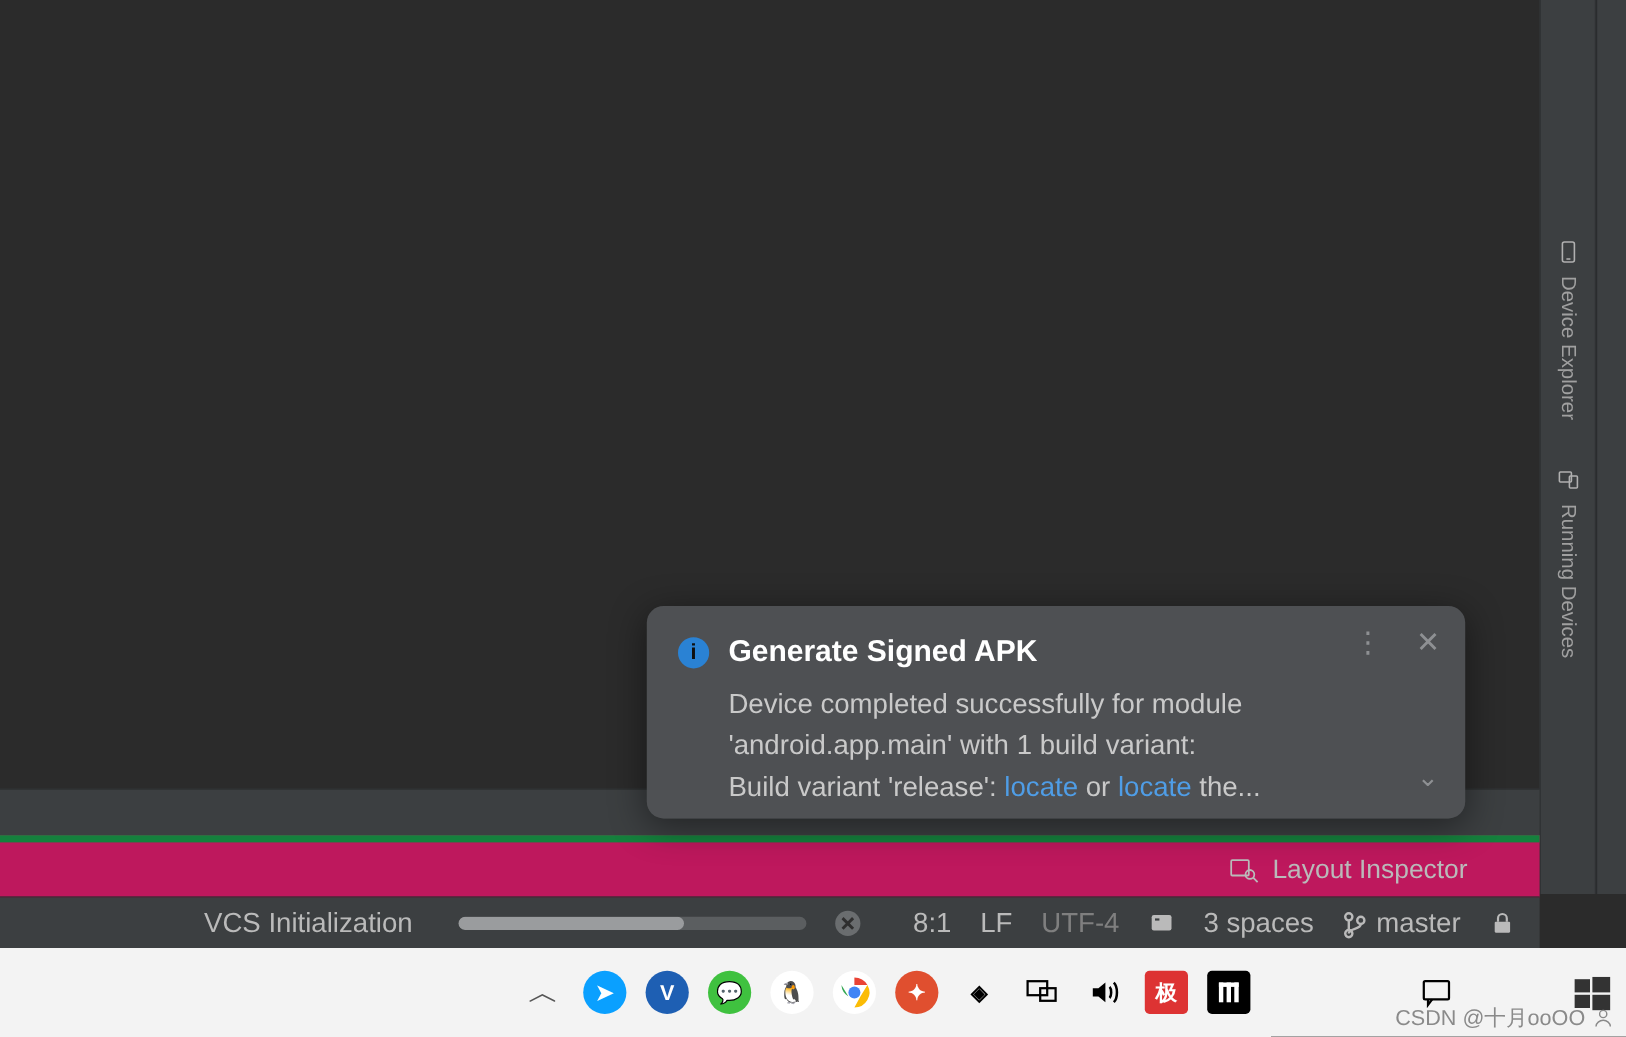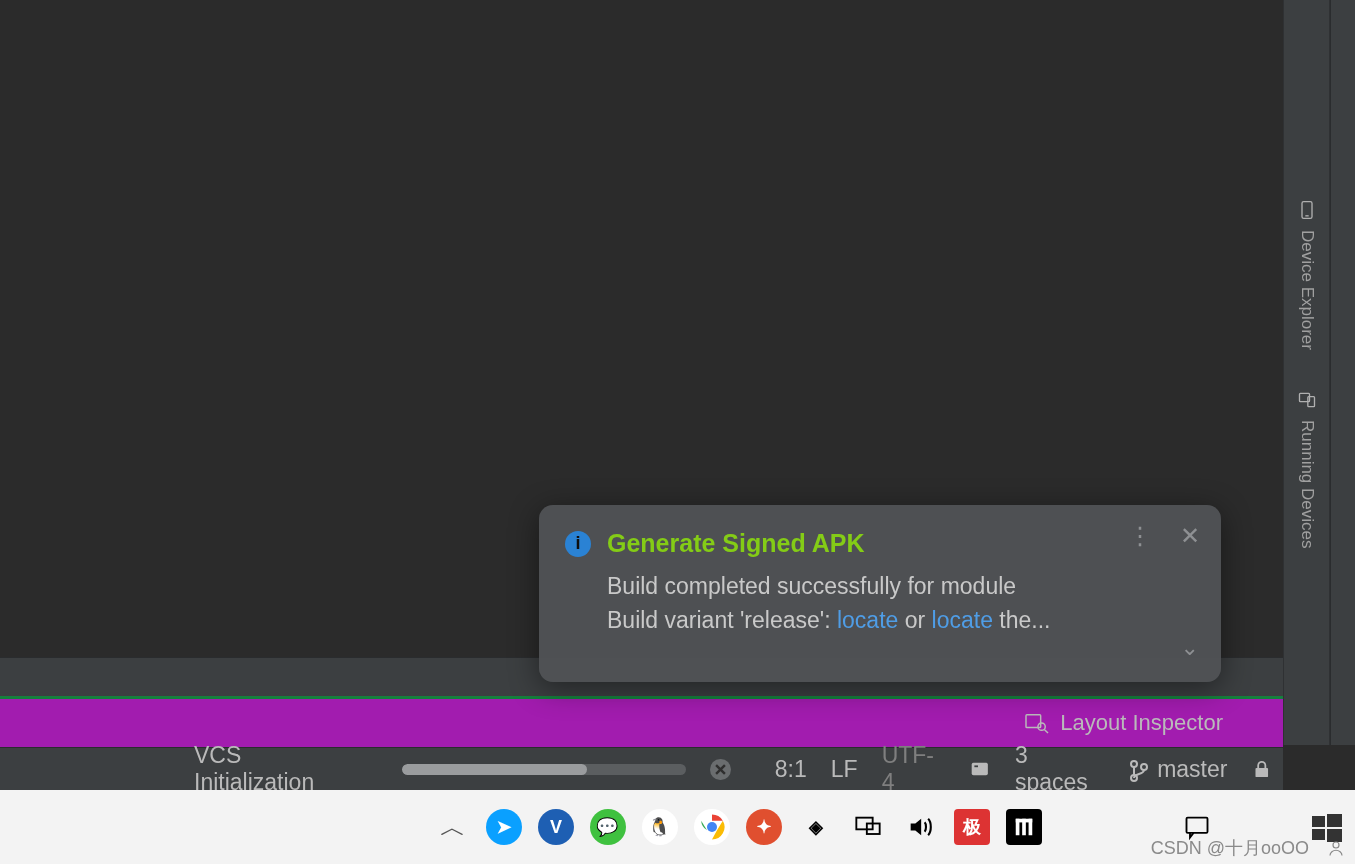--- a/index.html
+++ b/index.html
@@ -14,36 +14,36 @@
     display: flex; flex-direction: column; align-items: center; gap: 40px; padding-top: 200px;
     color: #a0a0a0; font-size: 17px;
   }
   .vtab { writing-mode: vertical-rl; text-orientation: mixed; display: flex; align-items: center; gap: 10px; cursor: pointer; }
   .vtab svg { width: 20px; height: 20px; fill: none; stroke: #b0b0b0; stroke-width: 1.6; }
 
   .right-strip { position: absolute; right: 0; top: 0; width: 25px; height: 745px; background: #3c3f41; border-left: 1px solid #2a2c2e; }
 
   .toolwin-bar {
     position: absolute; left: 0; top: 696px; width: 1283px; height: 52px;
-    background: #a21caf; border-top: 3px solid #15803d; border-bottom: 1px solid #2a2c2e;
+    background: #be185d; border-top: 6px solid #15803d; border-bottom: 1px solid #2a2c2e;
     display: flex; justify-content: flex-end; align-items: center; padding-right: 60px;
     color: #bababa; font-size: 22px;
   }
   .toolwin-bar .item { display: flex; align-items: center; gap: 10px; cursor: pointer; }
   .toolwin-bar svg { width: 26px; height: 22px; fill: none; stroke: #bababa; stroke-width: 1.6; }
 
   .thin-strip { position: absolute; left: 0; top: 657px; width: 1283px; height: 39px; background: #3c3f41; border-top: 1px solid #2a2c2e; }
 
   .status-bar {
     position: absolute; left: 0; top: 748px; width: 1283px; height: 42px;
     background: #3c3f41; display: flex; align-items: center;
     color: #bababa; font-size: 23px; padding: 0 10px 0 170px;
     gap: 24px;
   }
-  .status-bar .vcs-label { margin-right: 14px; margin-left: 24px; }
+  .status-bar .vcs-label { margin-right: 14px; }
   .status-bar .progress {
     width: 290px; height: 11px; border-radius: 6px; background: #5b5e60;
     position: relative; overflow: hidden;
   }
   .status-bar .progress::after {
     content: ""; position: absolute; left: 0; top: 0; width: 65%; height: 100%;
     background: #9a9c9e; border-radius: 6px;
   }
   .status-bar .close-x {
     width: 21px; height: 21px; border-radius: 50%; background: #6a6d6f;
@@ -59,42 +59,42 @@
   .notification {
     position: absolute; left: 539px; top: 505px; width: 682px; height: 177px;
     background: rgba(80,82,85,0.95); border-radius: 14px; box-shadow: 0 6px 30px rgba(0,0,0,0.45);
     padding: 20px 26px; color: #c9c9c9; font-size: 23px; line-height: 1.5;
   }
   .notification .hdr { display: flex; align-items: center; gap: 16px; margin-bottom: 6px; }
   .notification .info-i {
     width: 26px; height: 26px; border-radius: 50%; background: #2a82d4;
     display: flex; align-items: center; justify-content: center; color: #0f0f0f; font-weight: bold; font-size: 18px;
   }
-  .notification .title { color: #84cc16; font-weight: 600; font-size: 25px; }
+  .notification .title { color: #ffffff; font-weight: 600; font-size: 25px; }
   .notification .actions { position: absolute; right: 18px; top: 18px; display: flex; gap: 24px; }
   .notification .actions .dot, .notification .actions .x { width: 26px; height: 26px; display: flex; align-items: center; justify-content: center; cursor: pointer; color: #8e9093; font-size: 24px; }
   .notification .body { padding-left: 42px; }
   .notification a { color: #4f9de6; cursor: pointer; }
   .notification .chev { position: absolute; right: 22px; bottom: 18px; color: #8e9093; font-size: 22px; cursor: pointer; }
 
   .taskbar {
     position: absolute; left: 0; top: 790px; width: 1310px; height: 74px;
     background: #f3f3f3; display: flex; align-items: center; padding-left: 430px;
     gap: 22px; color: #000; font-size: 20px;
   }
   .taskbar .tray { position: absolute; right: 10px; top: 0; height: 74px; display: flex; align-items: center; gap: 16px; }
   .taskbar .clock { text-align: center; line-height: 1.15; font-size: 22px; }
   .taskbar .ticon { width: 34px; height: 34px; border-radius: 6px; display: flex; align-items: center; justify-content: center; font-size: 20px; }
   .taskbar .chev-up { position: absolute; left: 440px; font-size: 26px; color: #555; cursor: pointer; }
   .taskbar .apps { display: flex; gap: 16px; margin-left: 56px; }
   .apps .a { width: 36px; height: 36px; border-radius: 50%; display: flex; align-items: center; justify-content: center; font-weight: bold; font-size: 18px; color: #fff; }
 
   .watermark {
     position: absolute; right: 10px; bottom: 4px; color: #8a8a8a; font-size: 18px;
-    display: flex; align-items: center; gap: 18px; z-index: 20;
+    display: flex; align-items: center; gap: 6px; z-index: 20;
   }
   .watermark svg { width: 18px; height: 18px; stroke: #8a8a8a; fill: none; stroke-width: 1.6; }
 
   .taskbar-strip { position: absolute; left: 1310px; top: 790px; width: 45px; height: 74px; background: #f3f3f3; }
   .taskbar-strip .winflag { position:absolute; left:2px; top:24px; width:30px; height:28px; }
 </style>
 </head>
 <body>
 
 <div class="app">
@@ -168,21 +168,22 @@
   <div class="notification">
     <div class="hdr">
       <div class="info-i">i</div>
       <div class="title">Generate Signed APK</div>
     </div>
     <div class="actions">
       <div class="dot">⋮</div>
       <div class="x">✕</div>
     </div>
     <div class="body">
-      <div>Build completed successfully for module</div>
+      <div>Device completed successfully for module</div>
+      <div>'android.app.main' with 1 build variant:</div>
       <div>
         <span>Build variant 'release': </span><a>locate</a><span> or </span><a>locate</a><span> the...</span>
       </div>
     </div>
     <div class="chev">⌄</div>
   </div>
 
   <div class="taskbar">
     <div class="chev-up">︿</div>
     <div class="apps">

